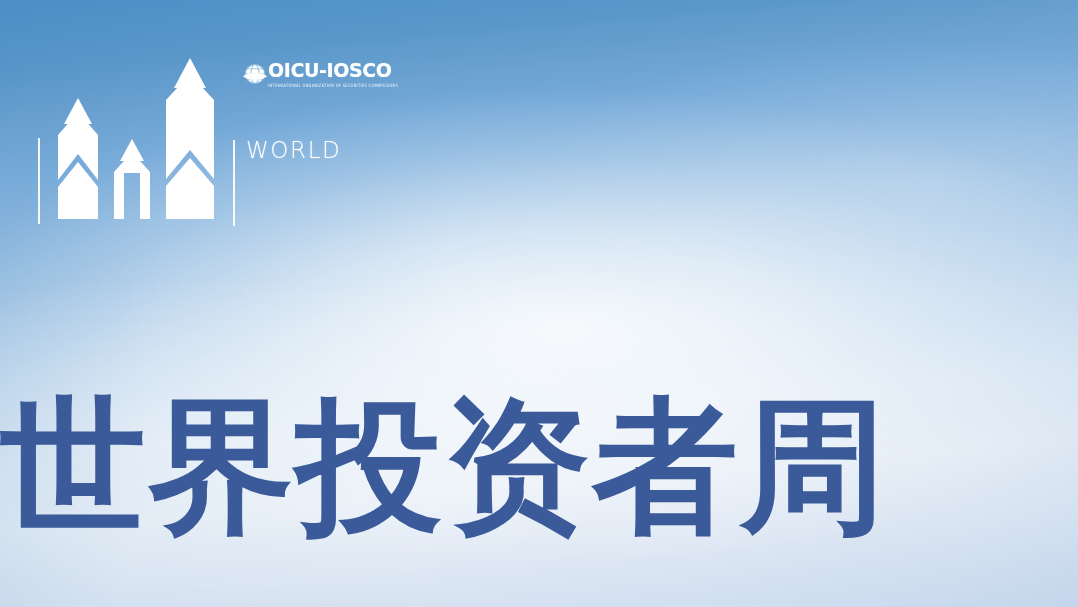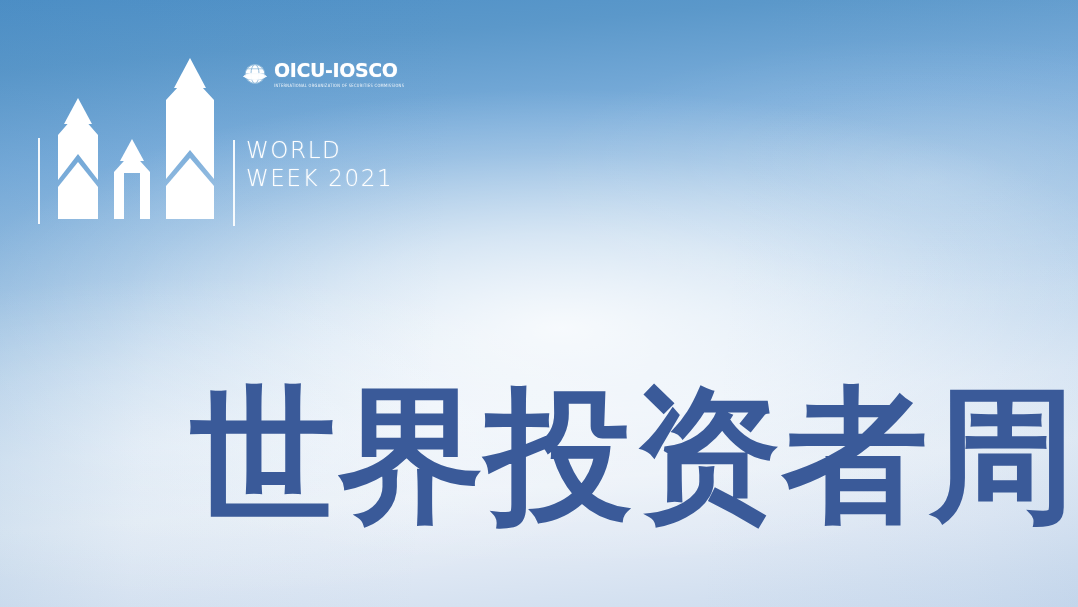--- a/index.html
+++ b/index.html
@@ -89,21 +89,21 @@
     height: 195px;
   }
   .iosco-block {
     position: absolute;
     left: 212px;
     top: 24px;
     width: 150px;
     height: 48px;
     display: flex;
     align-items: flex-start;
-    gap: 6px;
+    gap: 0;
   }
   .iosco-globe {
     flex: 0 0 auto;
     width: 26px;
     height: 26px;
     margin-top: 1px;
   }
   .iosco-words {
     flex: 1 1 auto;
     padding-top: 1px;
@@ -155,23 +155,23 @@
     text-shadow: 0 0 2px rgba(255,255,255,0.35);
   }
   .wordmark span { display: block; }
 
   
   .headline {
     position: absolute;
     left: 0;
     right: 0;
     top: 392px;
-    text-align: right;
+    text-align: left;
     color: #3a5a99;
-    font-family: Liberation Mono, monospace;
+    font-family: Liberation Sans, sans-serif;
     font-weight: 700;
     font-size: 146px;
     line-height: 150px;
     letter-spacing: 2px;
     white-space: nowrap;
   }
 </style>
 </head>
 <body>
 
@@ -224,20 +224,19 @@
         <path d="M2 24 C10 17 30 17 38 24" fill="none" stroke="#ffffff" stroke-width="1.4"></path>
       </svg>
       <div class="iosco-words">
         <div class="iosco-title">OICU-IOSCO</div>
         <div class="iosco-sub">INTERNATIONAL ORGANIZATION OF SECURITIES COMMISSIONS</div>
       </div>
     </div>
 
     <div class="wordmark">
       <span>WORLD</span>
-      <span>WEEK 2021</span>
     </div>
 
   </div>
 
   <div class="headline">世界投资者周</div>
 
 </div>
 
 </body></html>

